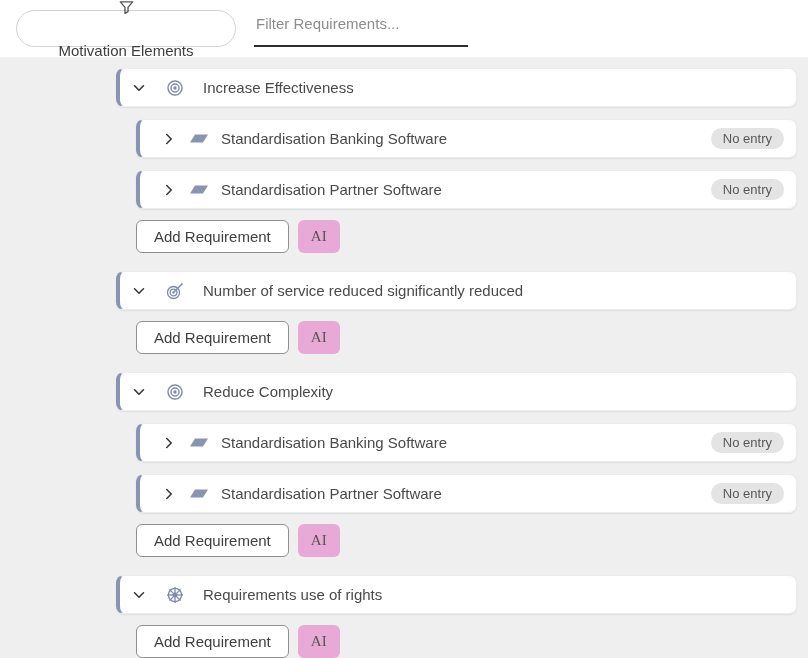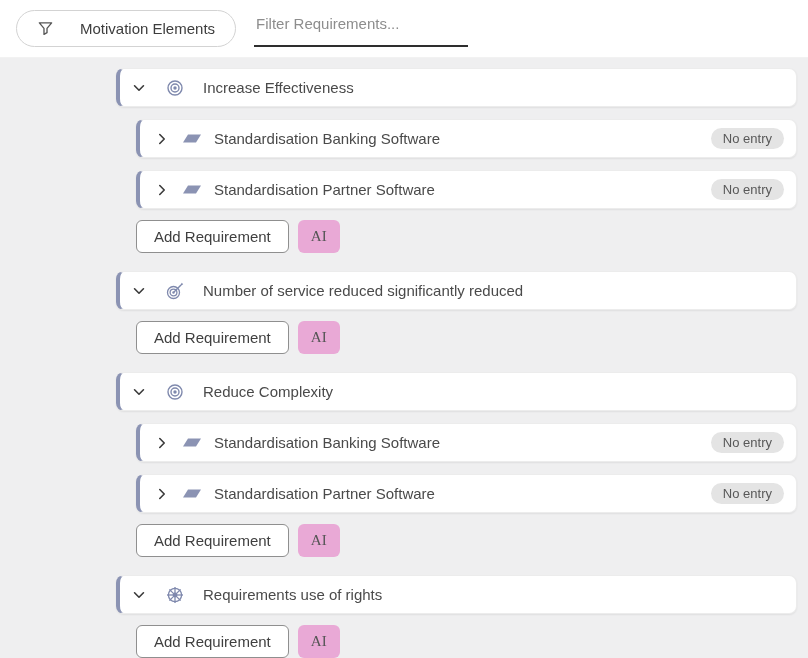--- a/index.html
+++ b/index.html
@@ -16,20 +16,21 @@
     padding-left:16px;
     border-bottom:1px solid #f2f2f2;
   }
   .filter-pill {
     height:37px; min-width:220px;
     border:1px solid #d3d3d3; border-radius:20px;
     background:#fff;
     display:flex; align-items:center; justify-content:center;
     gap:26px; padding:0 20px;
     cursor:pointer;
+    flex-direction:column;
   }
   .filter-pill svg { flex:0 0 auto; }
   .filter-pill .pill-label { font-size:15px; color:#3d3d3d; white-space:nowrap; }
   .filter-input-wrap { margin-left:18px; }
   .filter-input {
     width:214px; height:36px;
     border:none; border-bottom:2px solid #2e2e2e;
     background:transparent; outline:none;
     font-family:"Liberation Sans", sans-serif;
     font-size:15px; color:#14532d;
@@ -49,21 +50,21 @@
     display:flex; align-items:center;
     height:39px;
     cursor:pointer;
   }
   .section-header {
     margin-left:116px; width:681px;
     padding-left:11px; gap:19px;
   }
   .req-row {
     margin-left:136px; width:661px;
-    padding-left:14px; padding-right:12px; gap:13px;
+    padding-left:21px; padding-right:12px; gap:13px;
     margin-top:12px;
   }
   .row-title { font-size:15px; color:#4a4a4a; white-space:nowrap; }
   .spacer { flex:1; }
   .badge {
     background:#e4e4e4; color:#585858;
     font-size:13px; line-height:21px;
     padding:0 12px; border-radius:11px;
     white-space:nowrap;
   }

